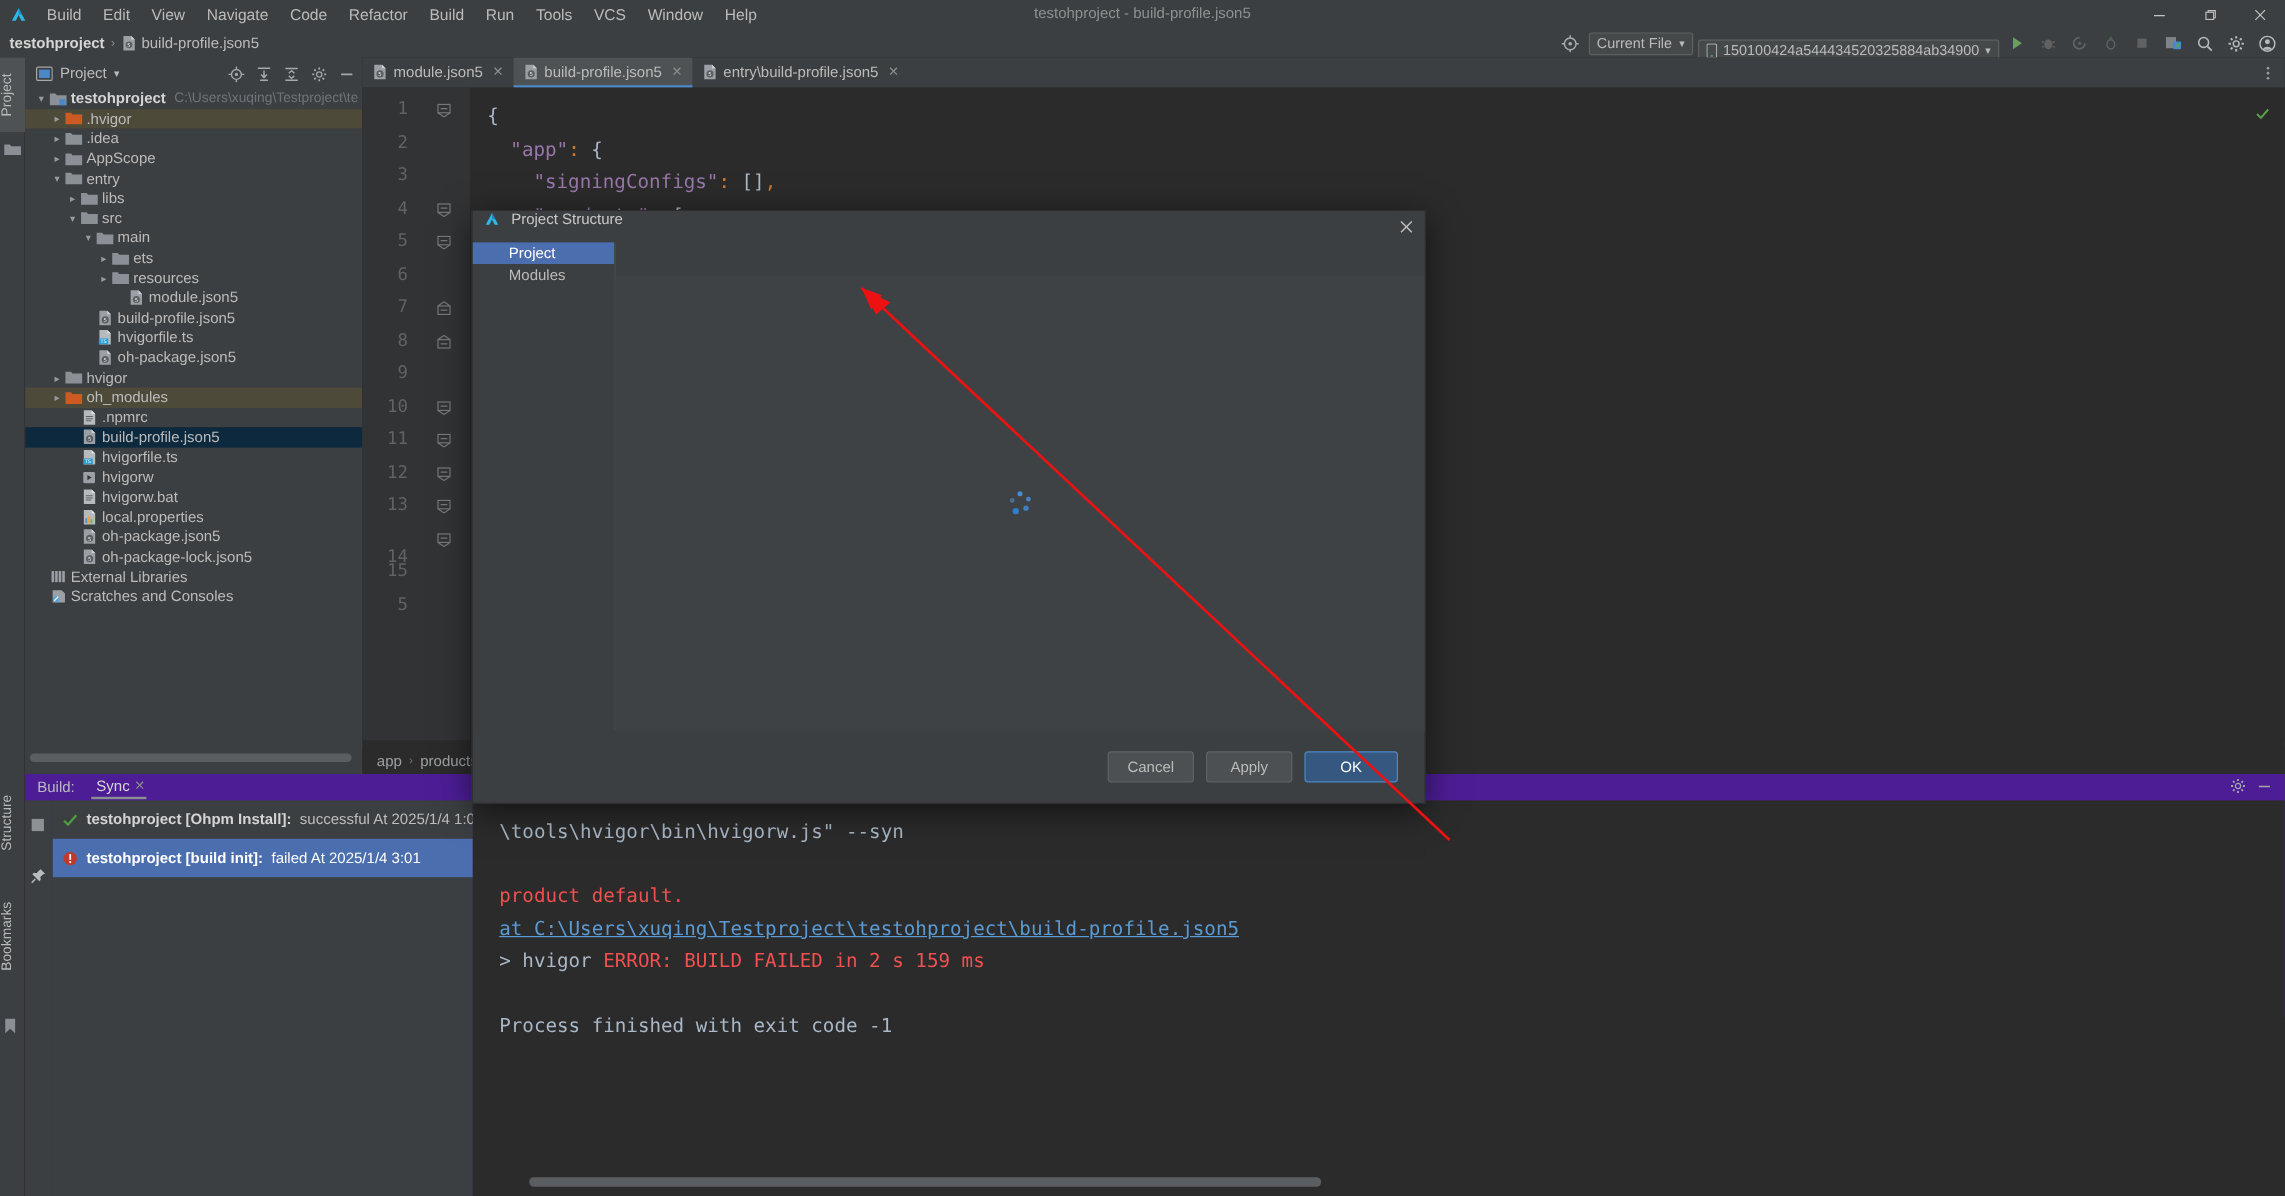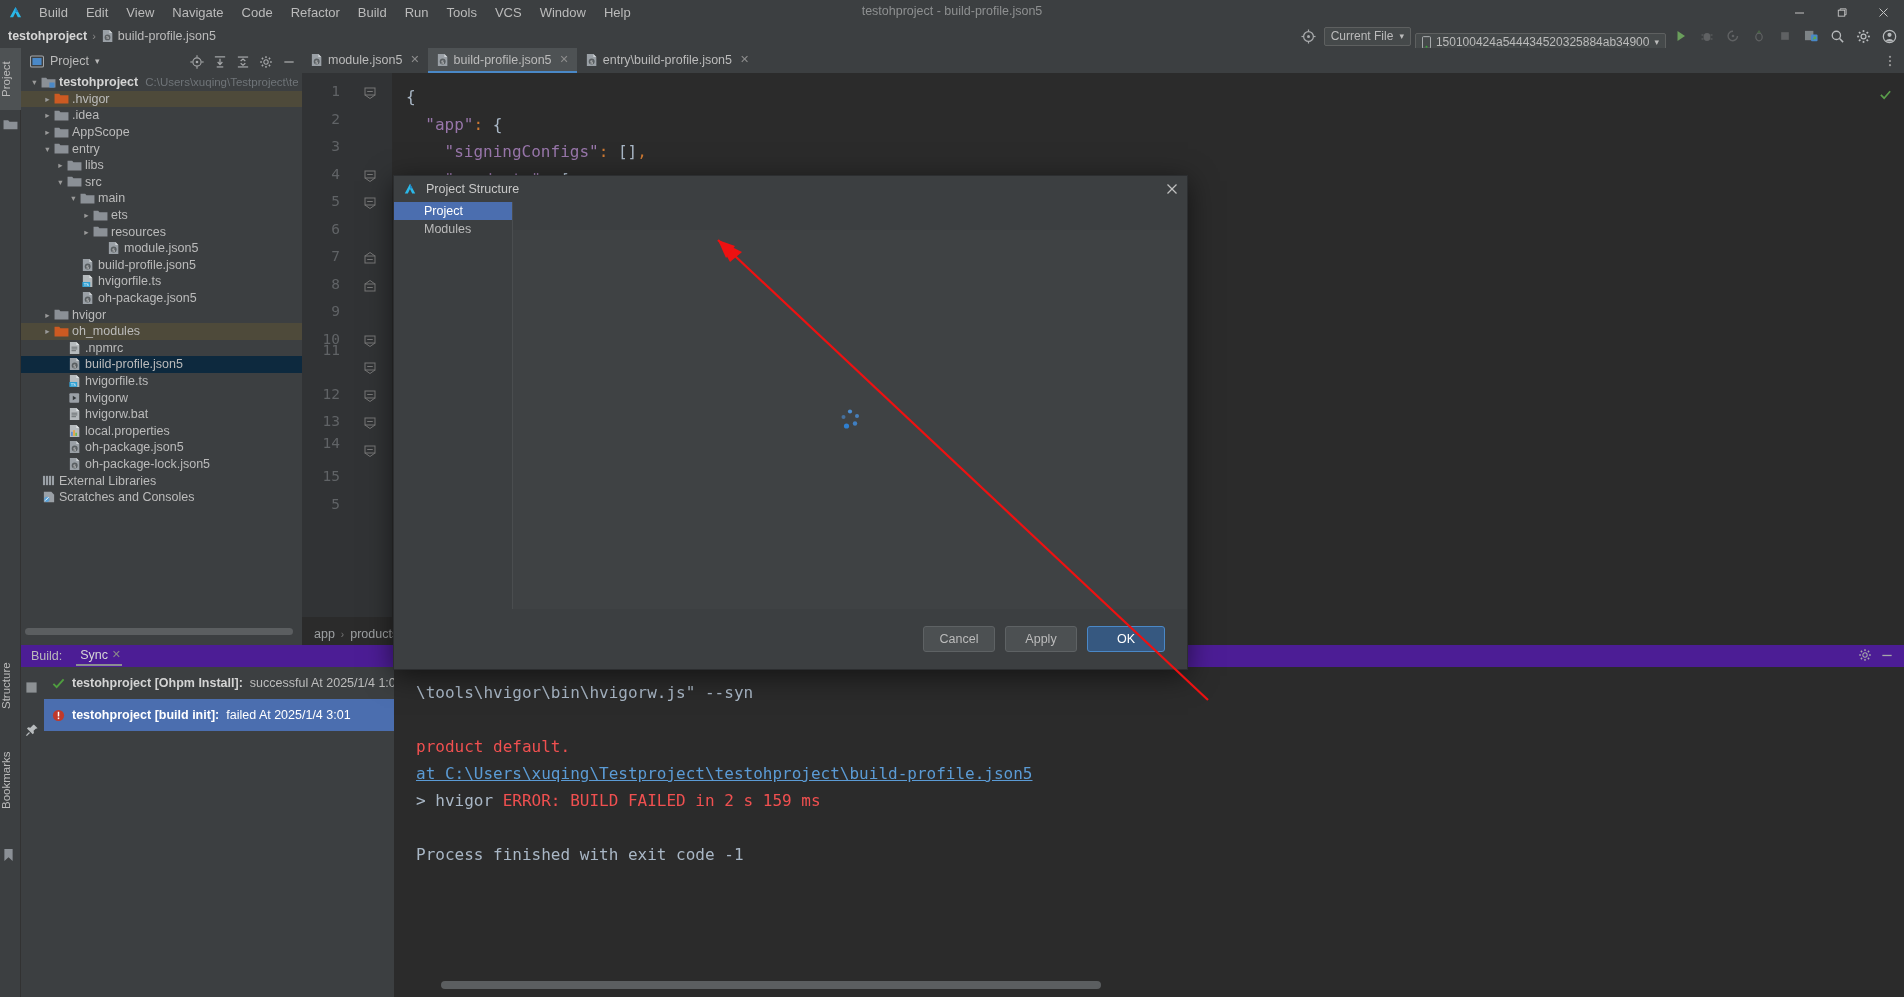--- a/index.html
+++ b/index.html
@@ -139,21 +139,21 @@
   }
   .c-red { color:#f05050; }
   .c-link { color:#5b9bd5; text-decoration:underline; }
   .c-gray { color:#a9b7c6; }
   .console-scroll { position:absolute; left:420px; bottom:8px; width:660px; height:8px; background:#5b5e60; border-radius:4px; }
   .dialog {
     position:absolute; left:393px; top:175px; width:795px; height:495px;
     background:#3c3f41; border:1px solid #2c2e30;
     box-shadow:0 6px 26px rgba(0,0,0,.55);
   }
-  .dlg-title { height:26px; display:flex; align-items:center; padding-left:9px; gap:9px; background:#3c3f41; }
+  .dlg-title { height:26px; display:flex; padding-left:9px; gap:9px; background:#3c3f41; }
   .dlg-title .t { font-size:12.5px; color:#c8c8c8; }
   .dlg-close { position:absolute; right:4px; top:3px; width:22px; height:20px; display:flex; align-items:center; justify-content:center; color:#c0c0c0; font-size:15px; }
   .dlg-body { position:absolute; left:0; top:26px; right:0; bottom:60px; display:flex; }
   .dlg-side { width:118px; background:#3c3f41; padding-top:0; }
   .sideitem { height:18px; display:flex; align-items:center; padding-left:30px; font-size:12.5px; color:#bbbbbb; }
   .sideitem.sel { background:#4b6eaf; color:#ffffff; }
   .dlg-main { flex:1; background:#3c3f41; border-left:1px solid #4a4d4f; position:relative; }
   .dlg-tabs { height:28px; display:flex; align-items:flex-end; gap:0; padding-left:11px; }
   .dtab { padding:4px 12px 6px; font-size:12.5px; color:#bbbbbb; border-bottom:2px solid transparent; }
   .dtab.active { color:#d9d9d9; border-bottom:2px solid #4a88c7; }
@@ -737,24 +737,24 @@
         <div class="gnum" style="top: 10px;">1</div>
         <div class="gnum" style="top: 37.5px;">2</div>
         <div class="gnum" style="top: 65px;">3</div>
         <div class="gnum" style="top: 92.5px;">4</div>
         <div class="gnum" style="top: 120px;">5</div>
         <div class="gnum" style="top: 147.5px;">6</div>
         <div class="gnum" style="top: 175px;">7</div>
         <div class="gnum" style="top: 202.5px;">8</div>
         <div class="gnum" style="top: 230px;">9</div>
         <div class="gnum" style="top: 257.5px;">10</div>
-        <div class="gnum" style="top: 269px;">11</div>
+        <div class="gnum" style="top: 285px;">11</div>
         <div class="gnum" style="top: 312.5px;">12</div>
         <div class="gnum" style="top: 340px;">13</div>
-        <div class="gnum" style="top: 362px;">14</div>
+        <div class="gnum" style="top: 383px;">14</div>
         <div class="gnum" style="top: 395px;">15</div>
         <div class="gnum" style="top: 422.5px;">5</div>
         <div class="fold" style="top: 13px;"><svg width="12" height="12" viewBox="0 0 12 12">
             <rect x="1" y="1" width="10" height="7" fill="none" stroke="#777" stroke-width="1"></rect>
             <path d="M1 8 L6 11.5 L11 8" fill="none" stroke="#777" stroke-width="1"></path>
             <line x1="3.2" y1="4.5" x2="8.8" y2="4.5" stroke="#777" stroke-width="1"></line>
           </svg></div>
         <div class="fold" style="top: 95.5px;"><svg width="12" height="12" viewBox="0 0 12 12">
             <rect x="1" y="1" width="10" height="7" fill="none" stroke="#777" stroke-width="1"></rect>
             <path d="M1 8 L6 11.5 L11 8" fill="none" stroke="#777" stroke-width="1"></path>

